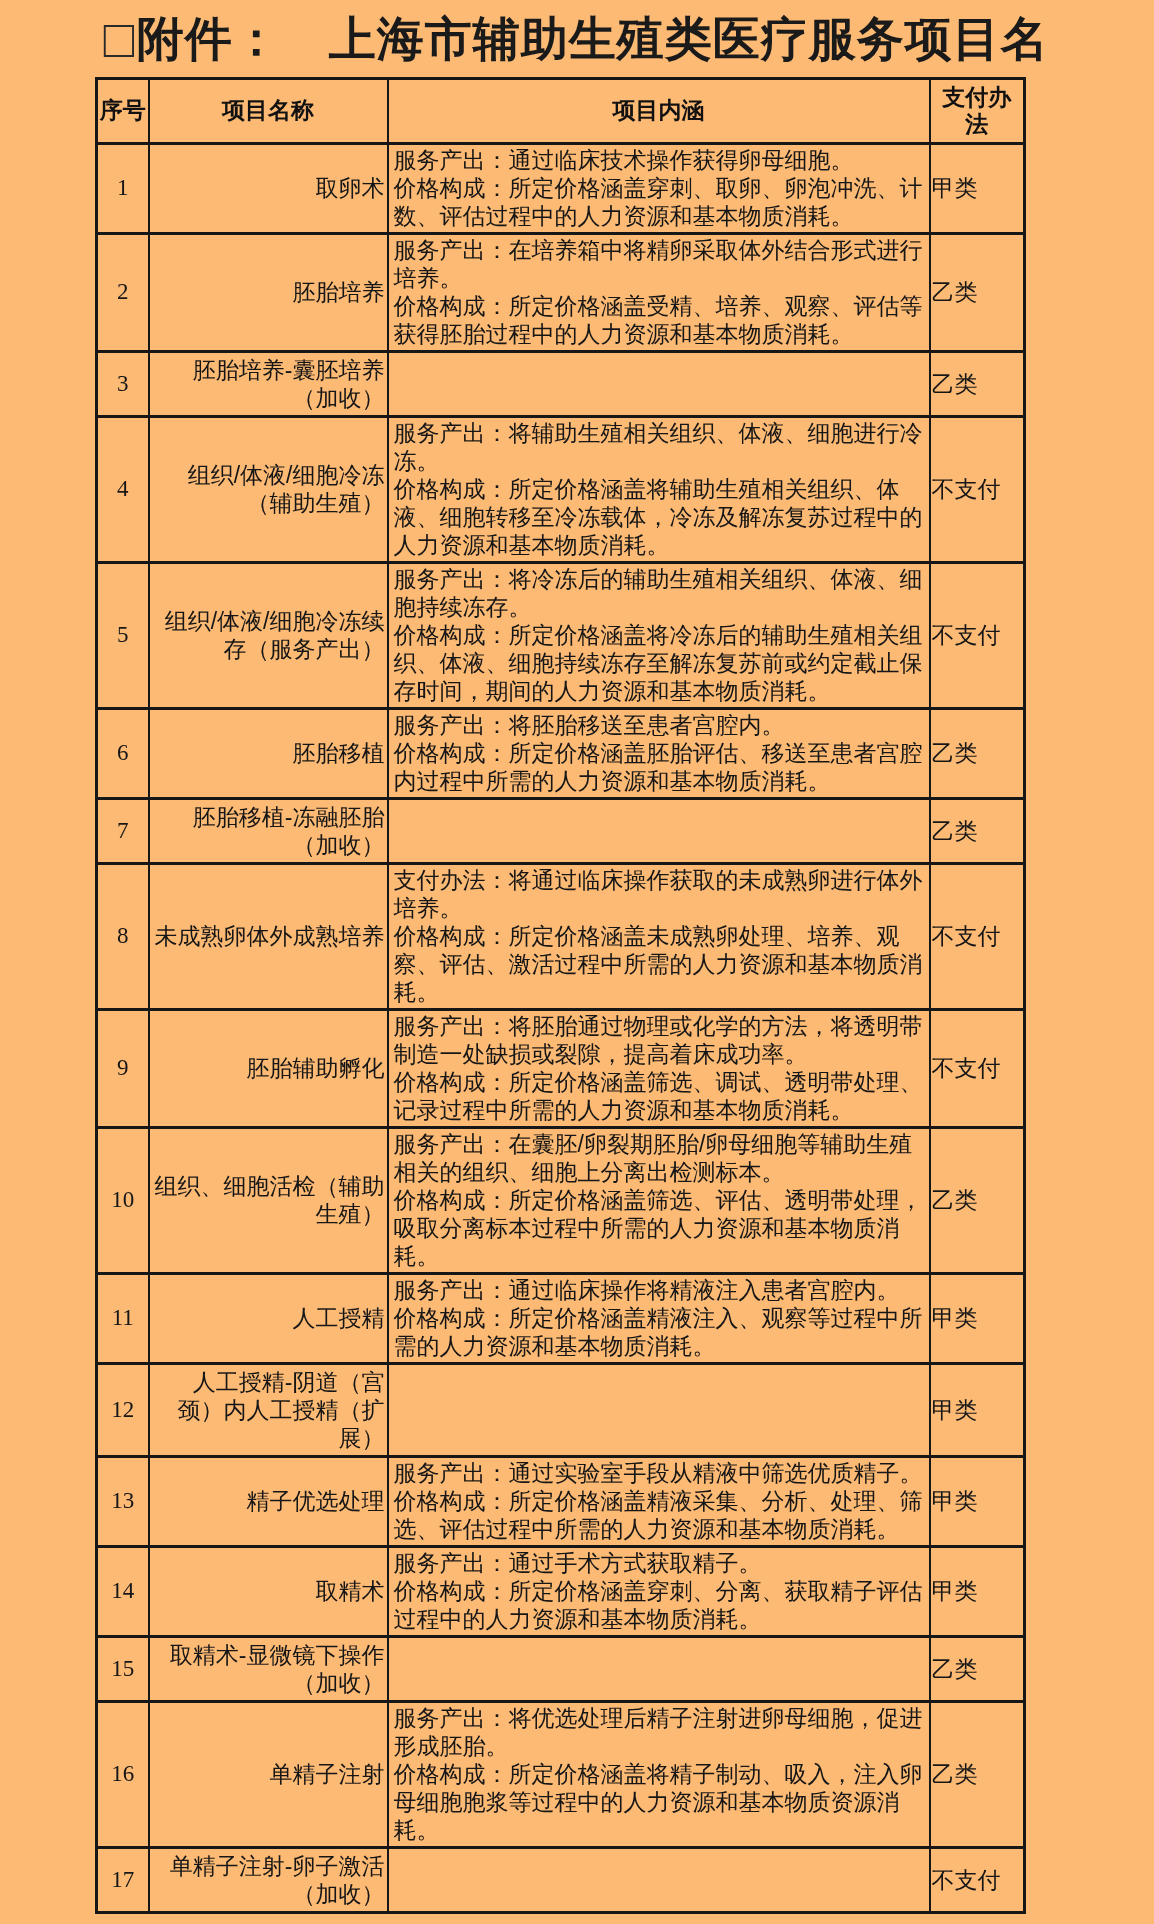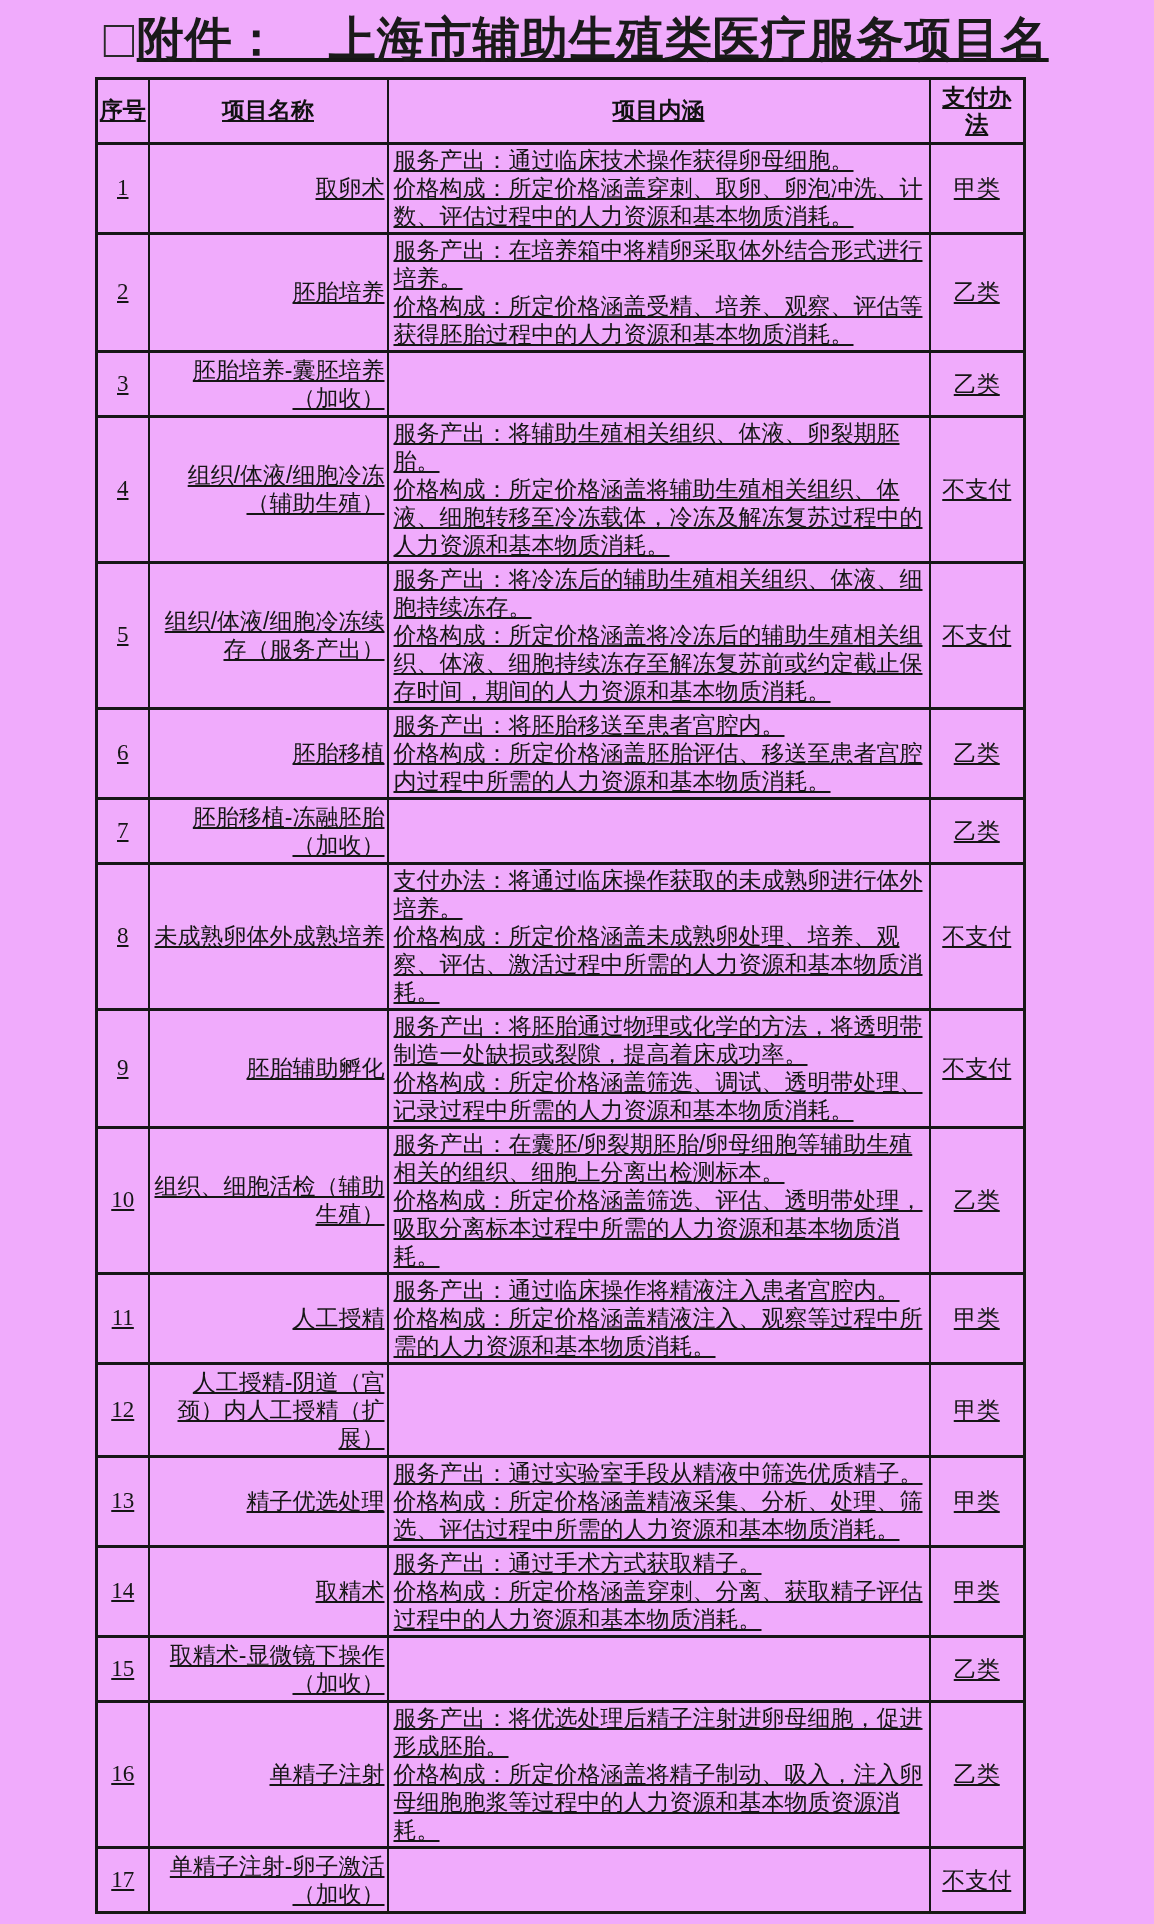--- a/index.html
+++ b/index.html
@@ -2,21 +2,21 @@
 <html><head>
 <meta charset="utf-8">
 <style>
   html,body { margin:0; padding:0; background:#ffffff; }
   body {
     width:1154px; height:1924px;
     font-family:"Liberation Sans", sans-serif;
     color:#151515;
     -webkit-font-smoothing:antialiased;
   }
-  .page { position:relative; width:1154px; height:1924px; overflow:hidden; background:#f0abfc;text-decoration:underline; }
+  .page { position:relative; width:1154px; height:1924px; overflow:hidden; background:#fdba74; }
 
   
   .doc-title {
     padding-top:12px;
     text-align:center;
     font-weight:700;
     font-size:47px;
     line-height:1.16;
     color:#1a1a1a;
     letter-spacing:1px;
@@ -69,21 +69,20 @@
     padding:3px 2px;
   }
   td.cell-content {
     text-align:left;
     vertical-align:top;
     line-height:28px;
     padding:1px 4px 2px 5px;
     margin-left:44px;
   }
   td.cell-pay {
-    text-align:center;
     vertical-align:middle;
     line-height:28px;
     padding:2px 1px;
   }
 </style>
 </head>
 <body>
 
 <div class="page">
 
@@ -131,21 +130,21 @@
       <td class="cell-content">
         <div></div>
         <div></div>
       </td>
       <td class="cell-pay">乙类</td>
     </tr>
         <tr>
       <td class="cell-idx">4</td>
       <td class="cell-name">组织/体液/细胞冷冻（辅助生殖）</td>
       <td class="cell-content">
-        <div>服务产出：将辅助生殖相关组织、体液、卵裂期胚胎。</div>
+        <div>服务产出：将辅助生殖相关组织、体液、细胞进行冷冻。</div>
         <div>价格构成：所定价格涵盖将辅助生殖相关组织、体液、细胞转移至冷冻载体，冷冻及解冻复苏过程中的人力资源和基本物质消耗。</div>
       </td>
       <td class="cell-pay">不支付</td>
     </tr>
         <tr>
       <td class="cell-idx">5</td>
       <td class="cell-name">组织/体液/细胞冷冻续存（服务产出）</td>
       <td class="cell-content">
         <div>服务产出：将冷冻后的辅助生殖相关组织、体液、细胞持续冻存。</div>
         <div>价格构成：所定价格涵盖将冷冻后的辅助生殖相关组织、体液、细胞持续冻存至解冻复苏前或约定截止保存时间，期间的人力资源和基本物质消耗。</div>

